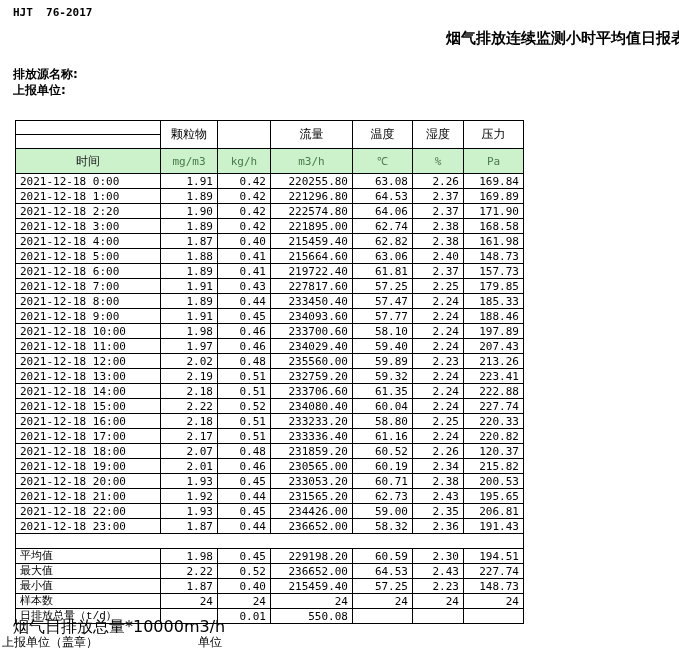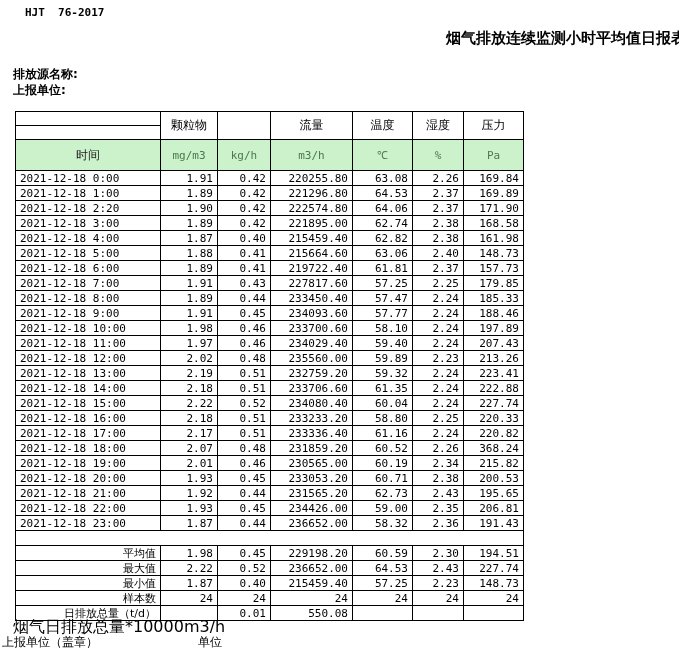--- a/index.html
+++ b/index.html
@@ -2,65 +2,65 @@
 <html style="--green: #ccf2cc; --unit-color: #4a7a4a;"><head>
 <meta charset="utf-8">
 <style>
   html, body { margin:0; padding:0; }
   body {
     width:679px; height:657px; background:#ffffff; color:#000;
     position:relative; overflow:hidden;
     font-family:"DejaVu Sans", sans-serif;
   }
   .std-code {
-    position:absolute; left:25px; top:6px;
+    position:absolute; left:13px; top:6px;
     font-family:"DejaVu Sans Mono", monospace;
     font-size:11px; font-weight:bold; white-space:pre;
   }
   .title {
     position:absolute; left:446px; top:29px;
     font-size:15px; font-weight:bold; white-space:nowrap;
     letter-spacing:0px;
   }
   .src-label { position:absolute; left:13px; font-size:12px; font-weight:bold; }
   #src-name { top:66px; }
   #src-code { top:82px; }
 
   table.report {
-    position:absolute; left:15px; top:111px;
+    position:absolute; left:15px; top:120px;
     border-collapse:collapse; table-layout:fixed; width:508px;padding-left:42px;
   }
   table.report td {
     border:1px solid #000; padding:0 4px;
     font-size:11px; line-height:13px;
     white-space:nowrap; overflow:hidden;
   }
   tr.h1 { height:14px; }
   tr.h1 td { text-align:center; font-size:12px; }
-  tr.unit-row { height:31px; }
+  tr.unit-row { height:25px; }
   tr.unit-row td {
     background:var(--green, #ccf2cc);
     color:var(--unit-color, #4a7a4a);
     text-align:center; font-size:11px;
     font-family:"DejaVu Sans Mono", monospace;
   }
   tr.unit-row td.time-head {
     color:#222; font-size:12px;
     font-family:"DejaVu Sans", sans-serif;
   }
   tbody tr { height:15px; }
   td.c-time {
     text-align:left; padding-right:6px;
     font-family:"DejaVu Sans Mono", monospace;
   }
   td.c-num {
     text-align:right; padding-right:4px;
     font-family:"DejaVu Sans Mono", monospace;
   }
-  td.c-label { text-align:right; font-size:12px; padding-right:3px; }
+  td.c-label { text-align:left; font-size:12px; padding-right:3px;font-family:Liberation Mono, monospace; }
   tr.gap-row { height:15px; }
   tr.gap-row td {
     border-top:none; border-bottom:none;
     border-left:1px solid #000; border-right:1px solid #000;
   }
   .note { position:absolute; left:13px; top:617px; font-size:16px; }
   .foot-label { position:absolute; left:2px; top:634px; font-size:12px; }
   .foot-unit { position:absolute; left:198px; top:634px; font-size:12px; }
 </style>
 </head>
@@ -267,21 +267,21 @@
         <td class="c-num">2.24</td>
         <td class="c-num">220.82</td>
       </tr>
       <tr>
         <td class="c-time">2021-12-18 18:00</td>
         <td class="c-num">2.07</td>
         <td class="c-num">0.48</td>
         <td class="c-num">231859.20</td>
         <td class="c-num">60.52</td>
         <td class="c-num">2.26</td>
-        <td class="c-num">368.24</td>
+        <td class="c-num">120.37</td>
       </tr>
       <tr>
         <td class="c-time">2021-12-18 19:00</td>
         <td class="c-num">2.01</td>
         <td class="c-num">0.46</td>
         <td class="c-num">230565.00</td>
         <td class="c-num">60.19</td>
         <td class="c-num">2.34</td>
         <td class="c-num">215.82</td>
       </tr>

